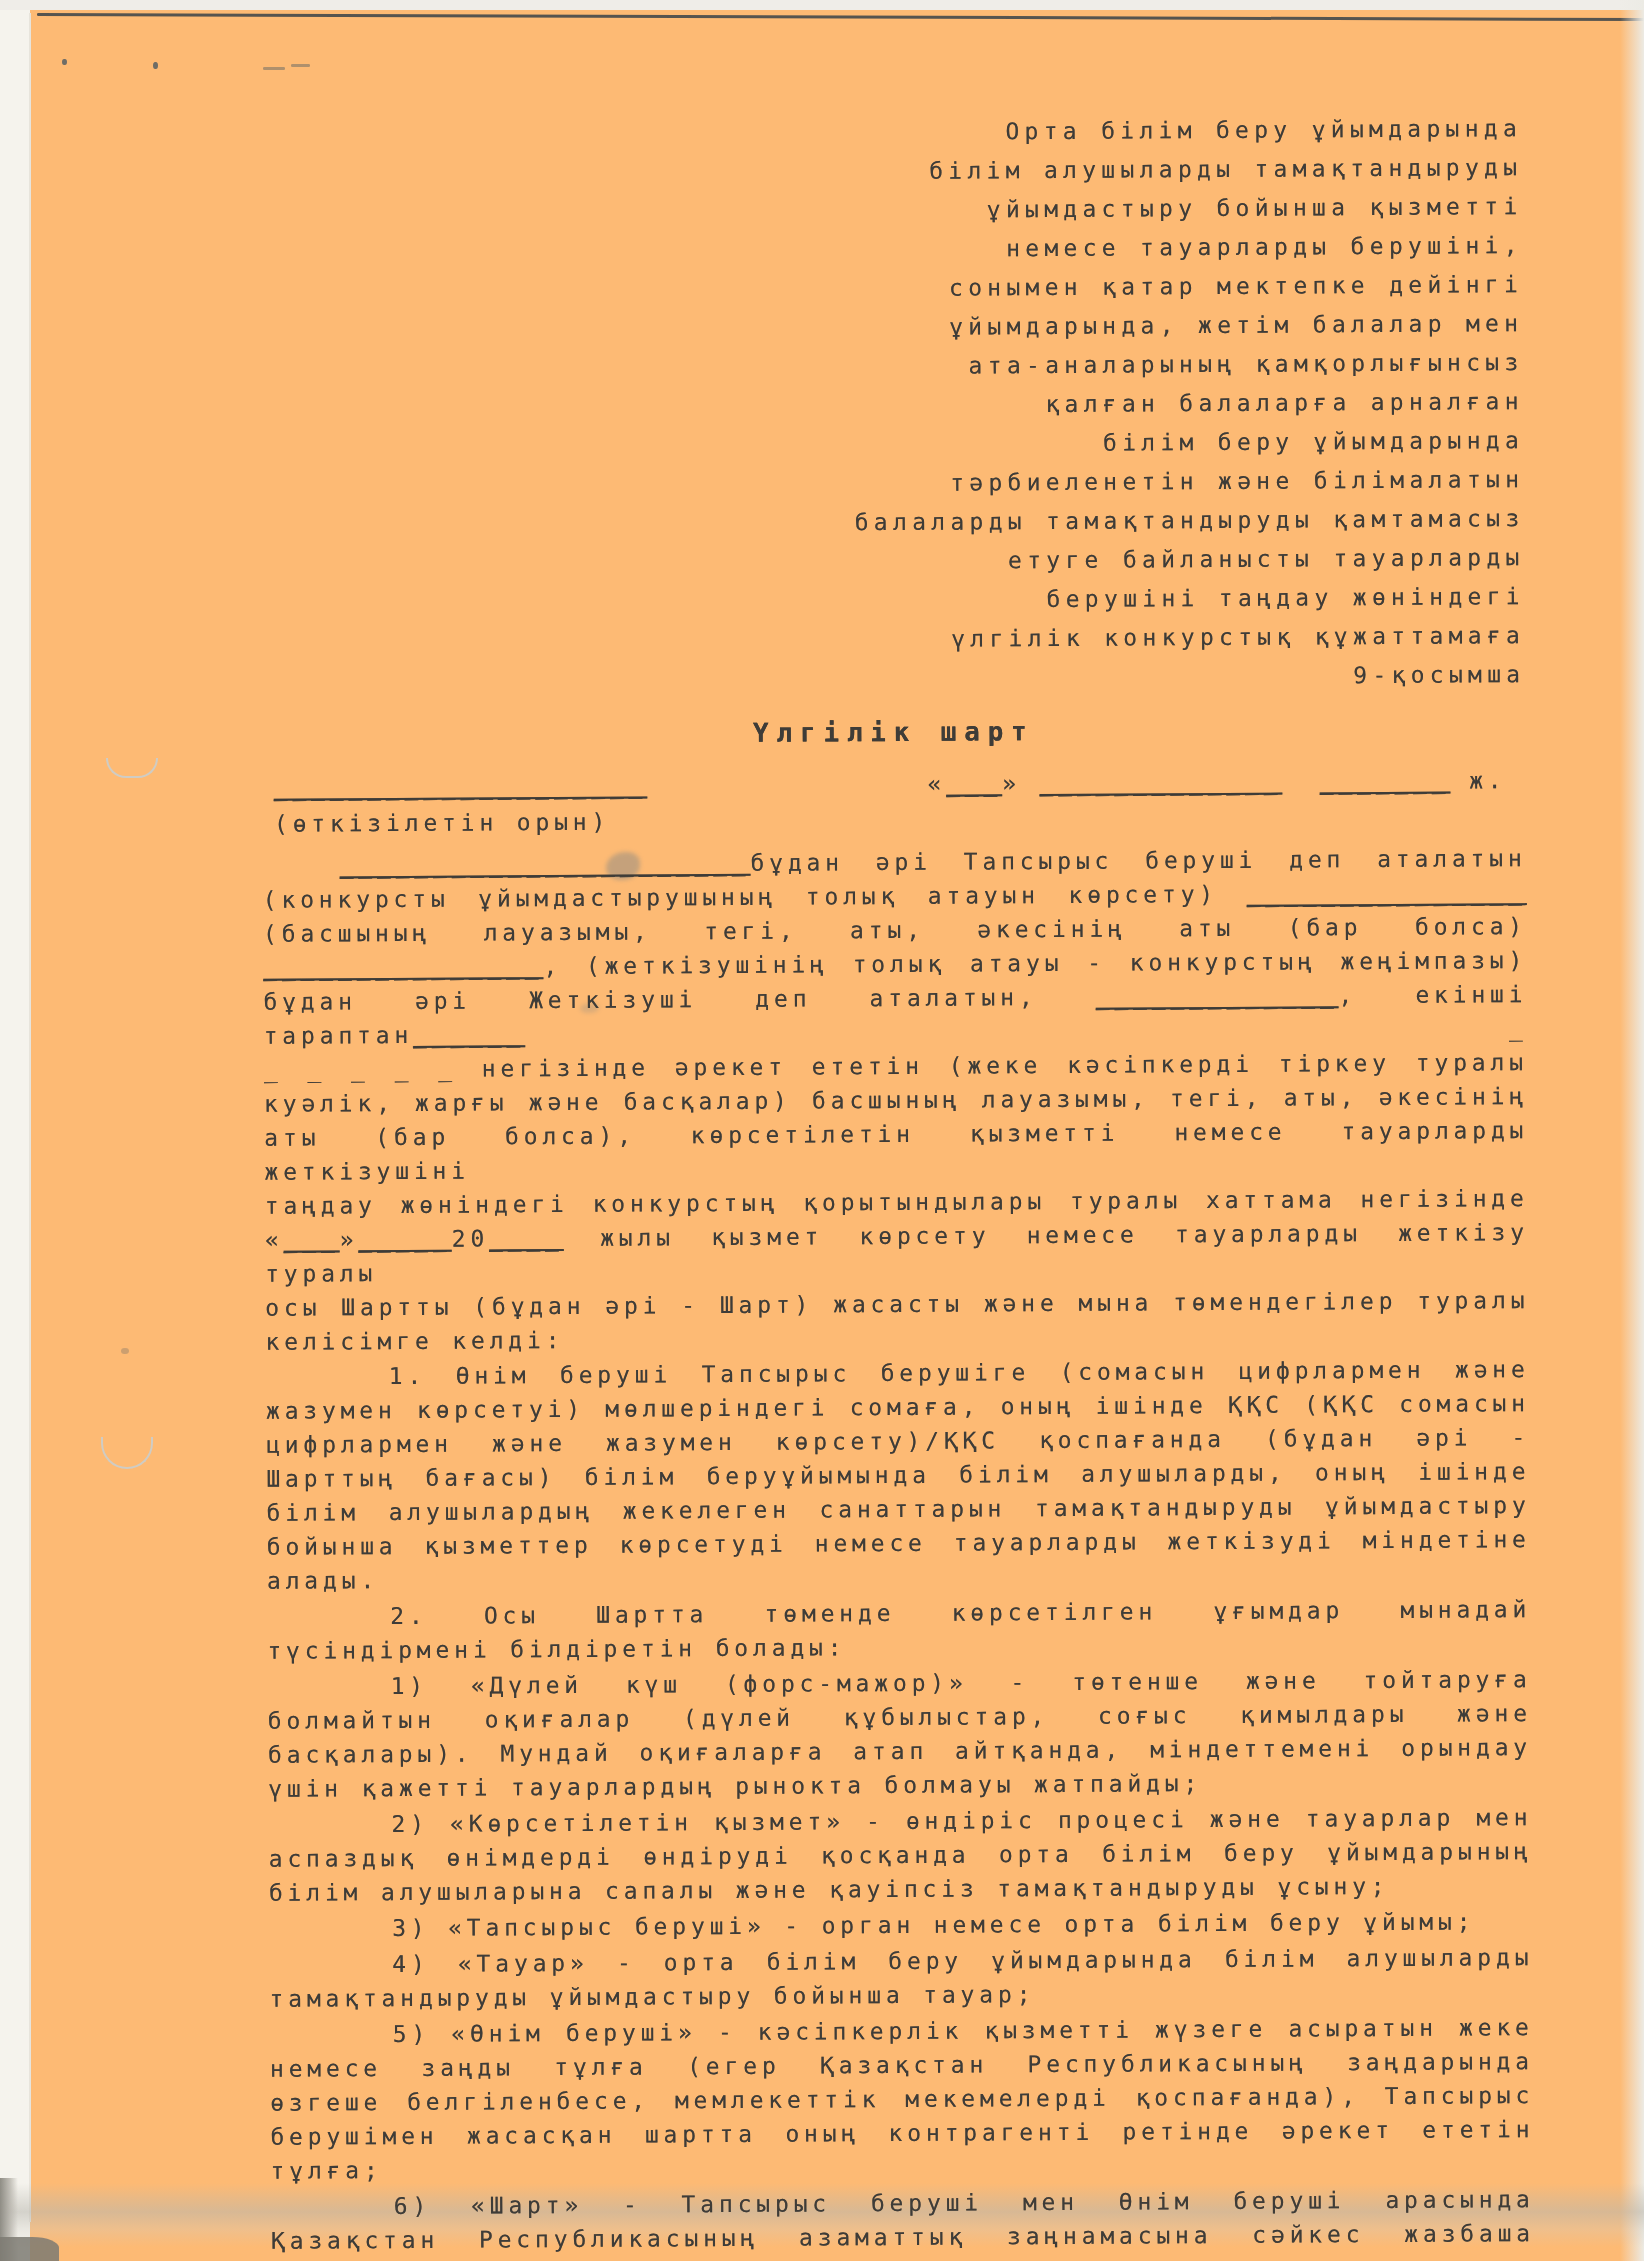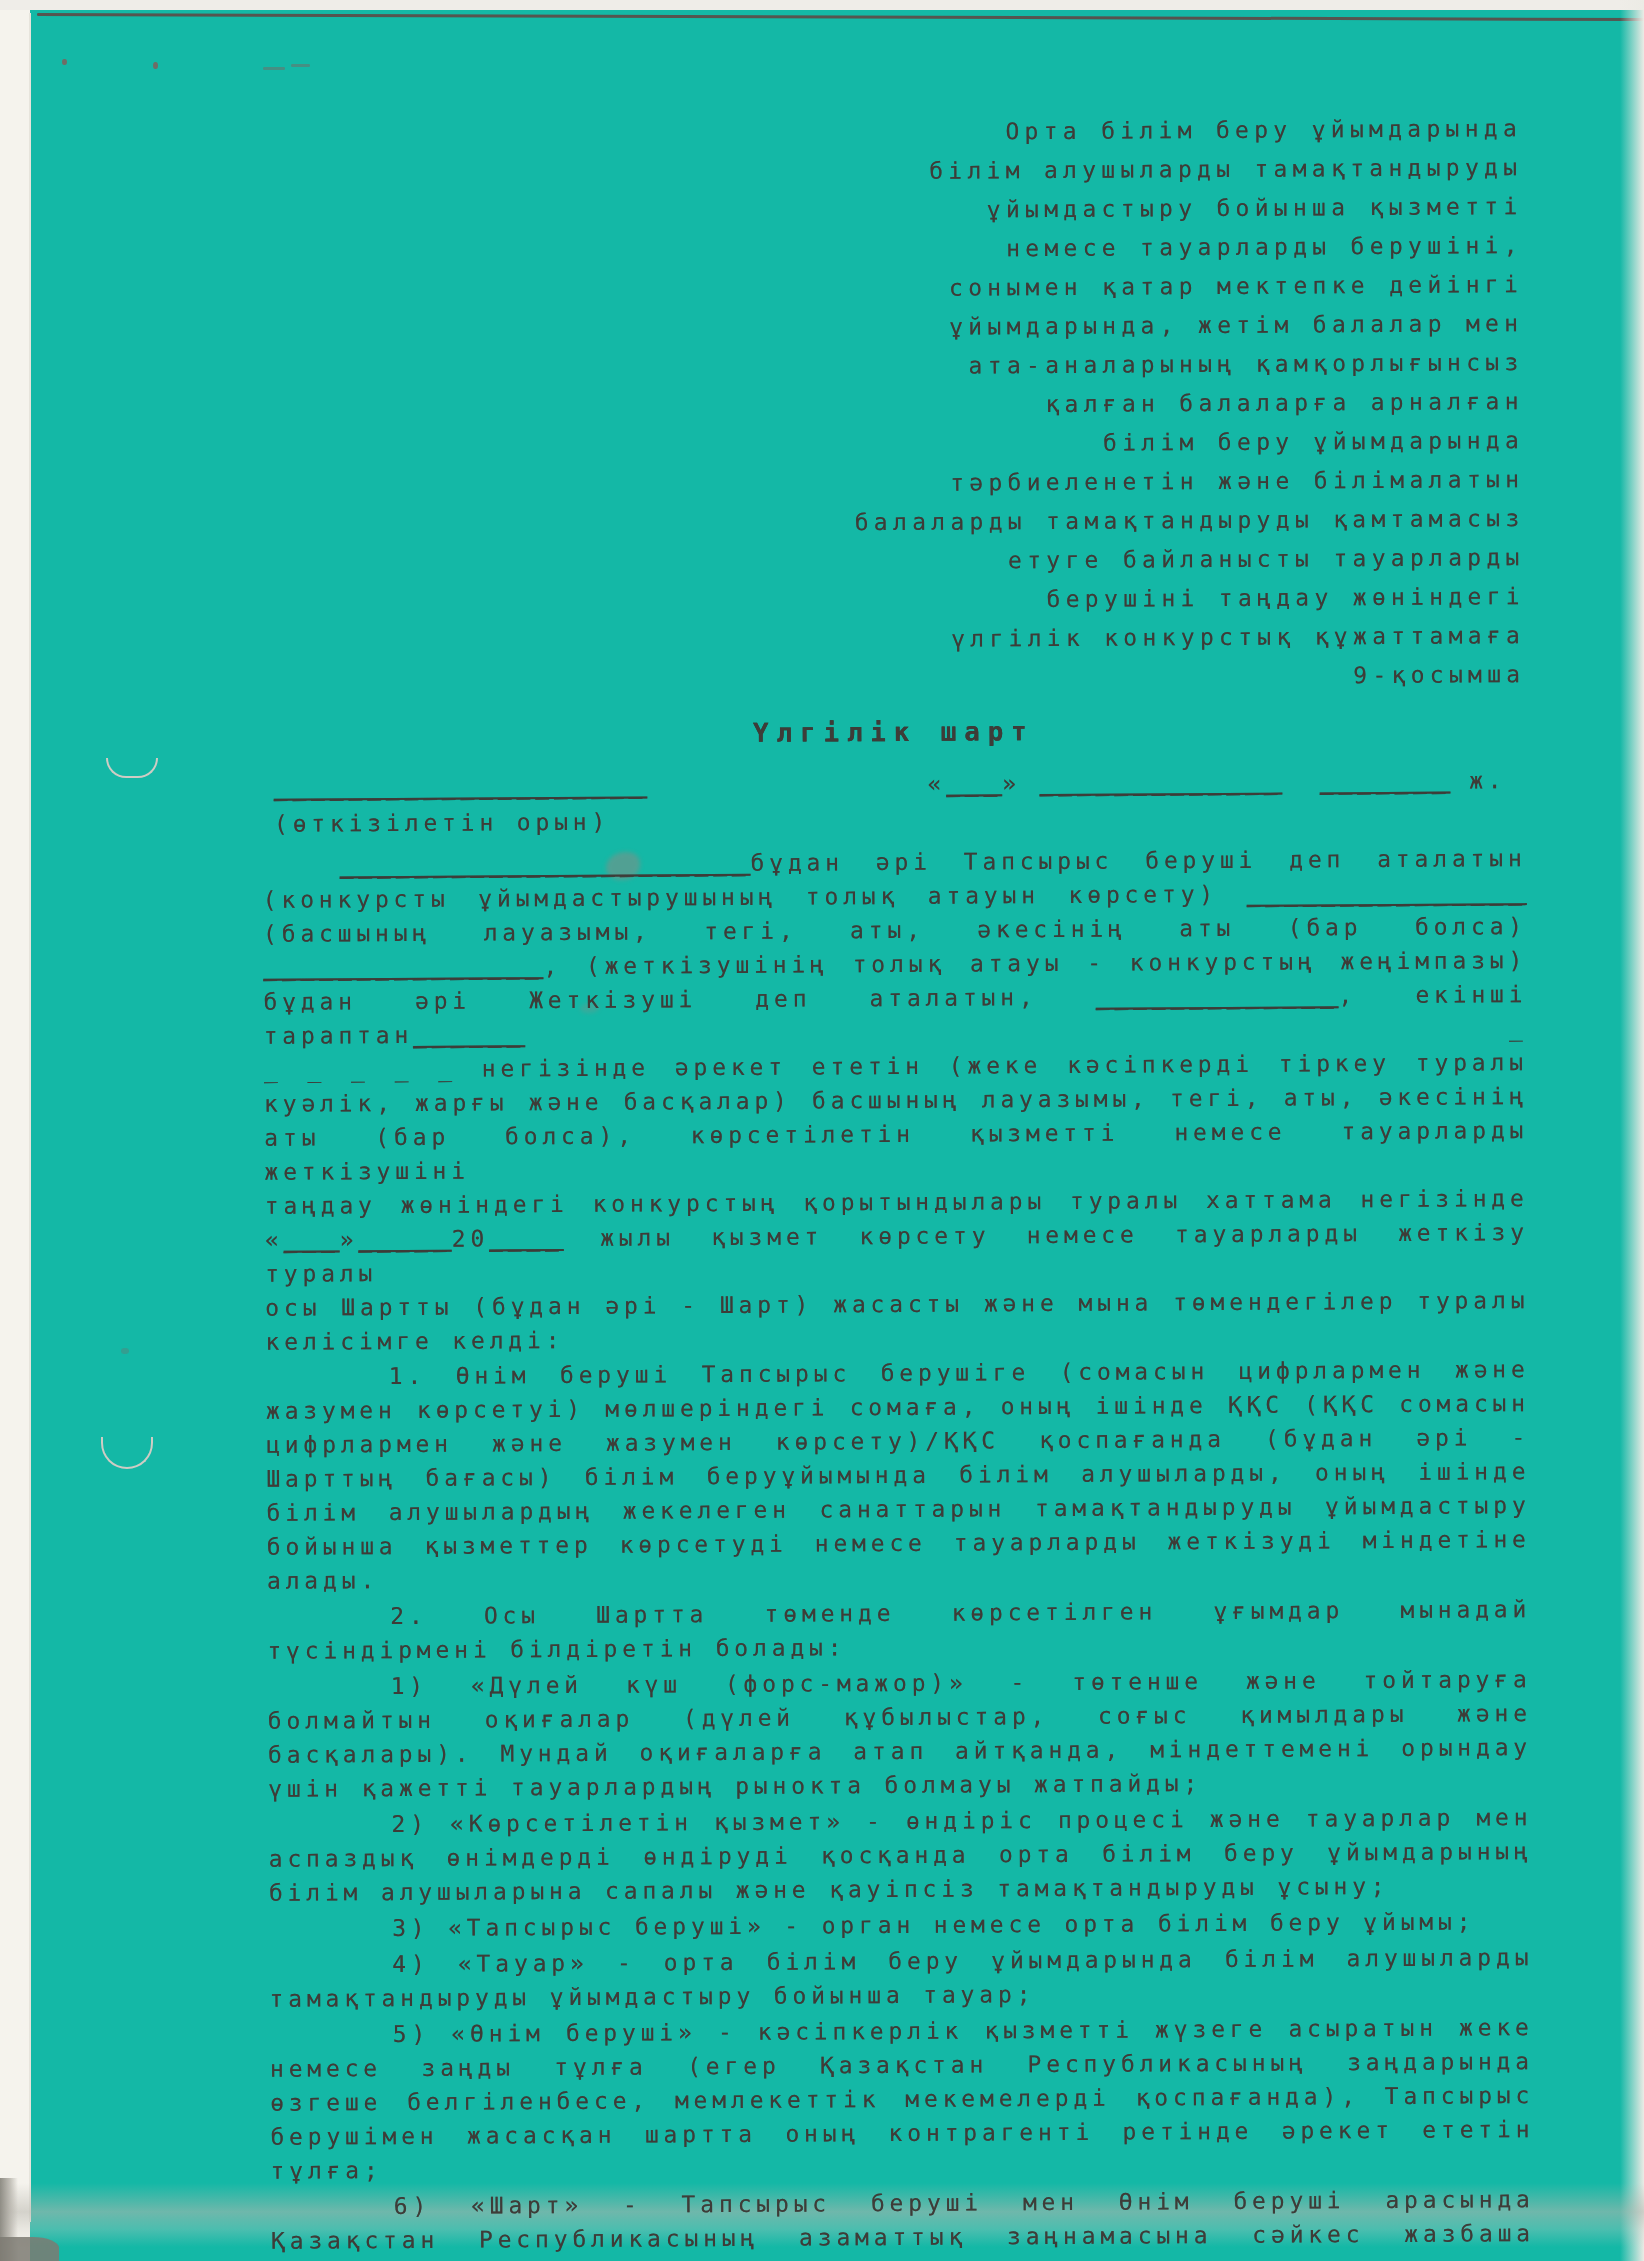--- a/index.html
+++ b/index.html
@@ -1,16 +1,16 @@
 <!DOCTYPE html>
 <html style="font-size:10.3px"><head>
 <meta charset="utf-8">
 <style>
   html,body{margin:0;padding:0;width:1644px;height:2261px;overflow:hidden;background:#f4f2ec;}
-  .page{position:relative;width:1644px;height:2261px;background:#14b8a6;overflow:hidden;
+  .page{position:relative;width:1644px;height:2261px;background:#fdba74;overflow:hidden;
         font-family:"DejaVu Sans Mono","Liberation Mono",monospace;color:#3e3c38;}
   
   .left-void{position:absolute;left:0;top:0;width:30px;height:100%;background:#f5f3ed;}
   .left-edge{position:absolute;left:29px;top:13px;bottom:39px;width:1.9px;background:#e7e4dc;}
   .top-band{position:absolute;left:0;top:0;width:100%;height:10.3px;background:#efedе8;background:#efede8;}
   .top-edge{position:absolute;left:37px;top:13px;width:1651px;height:3.2px;background:#56544f;
             transform:rotate(0.18deg);transform-origin:0 0;border-radius:1.3px;}
   .right-edge{position:absolute;right:0;top:0;width:24.5px;height:100%;background:linear-gradient(90deg,rgba(236,234,228,0),#ecebe5);}
   .speck{position:absolute;background:#6f6d66;border-radius:50%;}
   .punch{position:absolute;border:2.6px solid #cfccc4;border-top:none;border-radius:0 0 30px 30px;background:transparent;}

